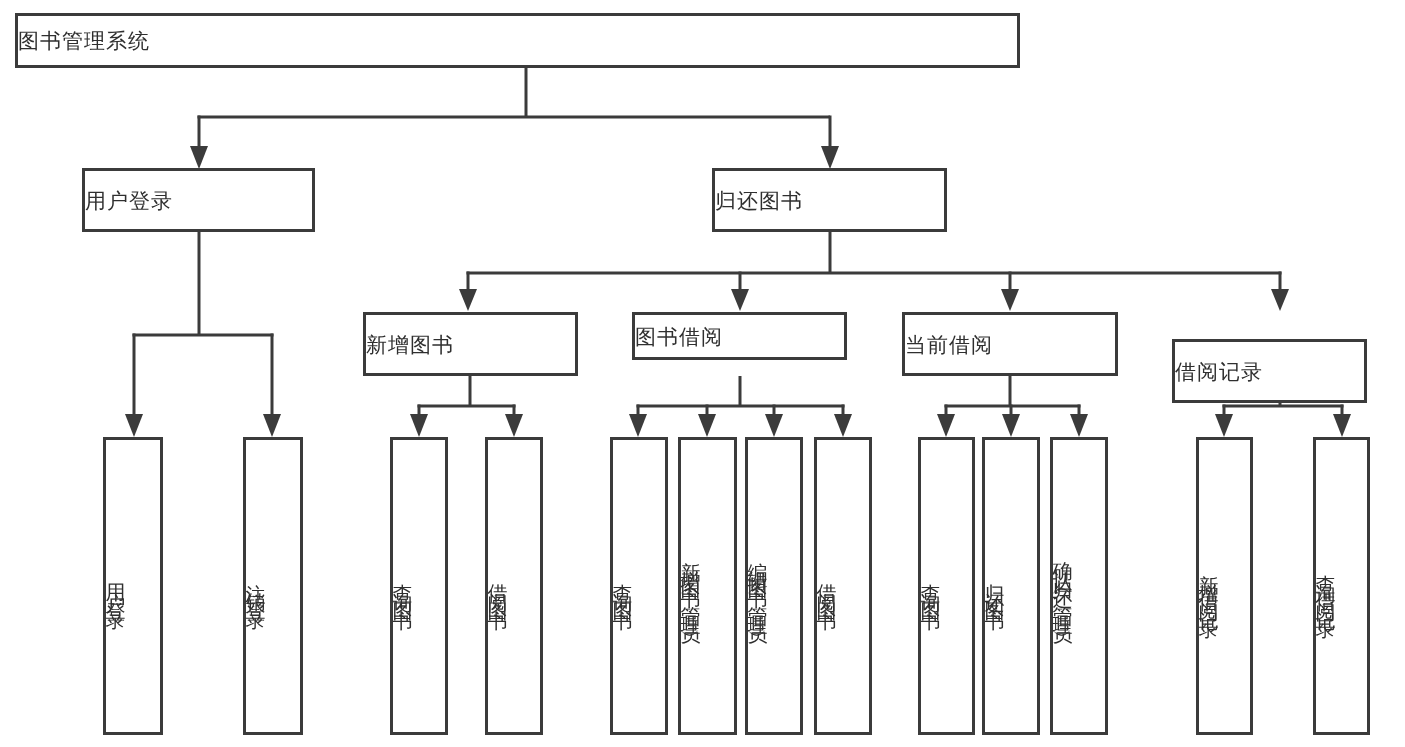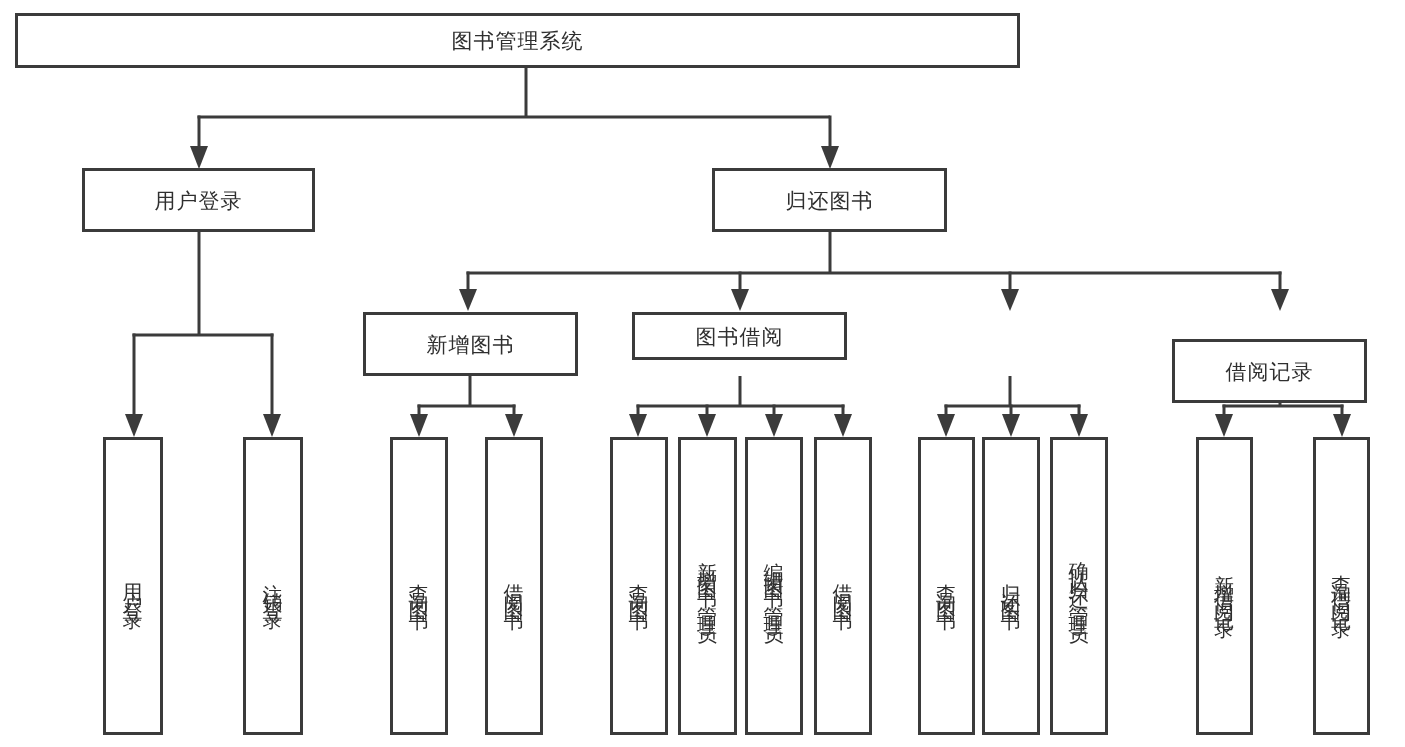--- a/index.html
+++ b/index.html
@@ -27,21 +27,21 @@
     left: 0; top: 0;
     z-index: 1;
   }
 
   .box {
     position: absolute;
     background: var(--box-fill);
     border: 3px solid var(--box-border);
     display: flex;
     align-items: center;
-    justify-content: center;
+    justify-content: flex-start;
     color: var(--text);
     z-index: 2;
   }
   .box .lbl {
     font-size: 21px;
     letter-spacing: 1px;
     white-space: nowrap;
     line-height: 1;
   }
   .box.v .lbl {
@@ -147,20 +147,23 @@
   <div class="box" style="left:712px; top:168px; width:235px; height:64px;">
     <span class="lbl">归还图书</span>
   </div>
 
   <div class="box" style="left:363px; top:312px; width:215px; height:64px;">
     <span class="lbl">新增图书</span>
   </div>
   <div class="box" style="left:632px; top:312px; width:215px; height:48px;">
     <span class="lbl">图书借阅</span>
   </div>
+  <div class="box" style="left:902px; top:312px; width:216px; height:64px;">
+    <span class="lbl">当前借阅</span>
+  </div>
   <div class="box" style="left:1172px; top:300px; width:195px; height:64px;margin-top:39px;">
     <span class="lbl">借阅记录</span>
   </div>
 
   <div class="box v" style="left:103px; top:437px; width:60px; height:298px;">
     <span class="lbl">用户登录</span>
   </div>
   <div class="box v" style="left:243px; top:437px; width:60px; height:298px;">
     <span class="lbl">注销登录</span>
   </div>

